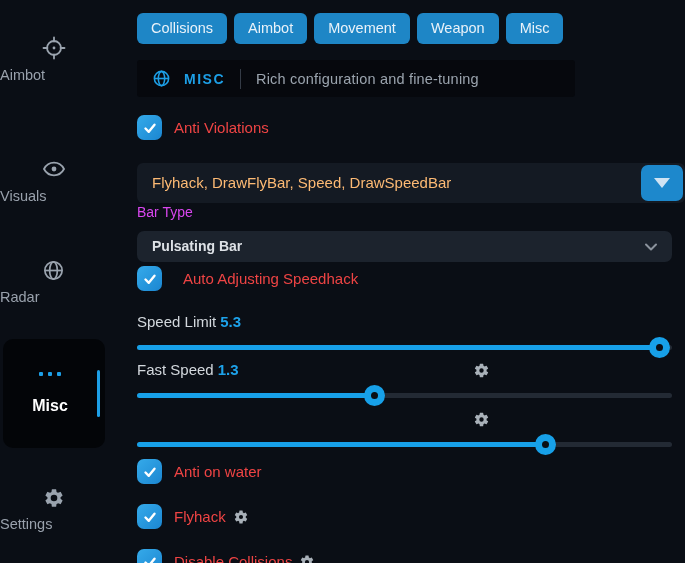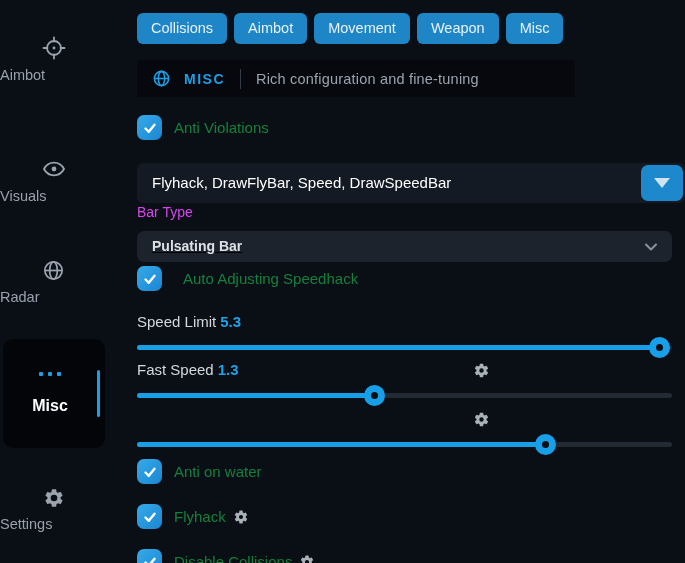--- a/index.html
+++ b/index.html
@@ -42,38 +42,38 @@
   .header-title { color:#1d9fe6; font-weight:bold; font-size:14px; letter-spacing:1.5px; margin-left:13px; }
   .header-div { width:1px; height:20px; background:#343b46; margin:0 15px; }
   .header-sub { color:#9ba4ae; font-size:14.5px; letter-spacing:0.2px;text-align:right; }
 
   .check-row { position:absolute; left:0; display:flex; align-items:center; gap:12px; }
   .checkbox {
     width:25px; height:25px; border-radius:7px; flex:0 0 25px;
     background:linear-gradient(135deg,#35aaea 0%, #1b86d1 100%);
     display:flex; align-items:center; justify-content:center; cursor:pointer;
   }
-  .check-label { color:#15803d; font-size:15px; display:flex; align-items:center; gap:7px; }
+  .check-label { color:#ef4444; font-size:15px; display:flex; align-items:center; gap:7px; }
 
   .multiselect {
     position:absolute; left:0; top:163px; width:548px; height:40px;
     background:#141a23; border-radius:6px; cursor:pointer;
   }
-  .multiselect .ms-text { line-height:40px; padding-left:15px; color:#ffffff; font-size:15px; }
+  .multiselect .ms-text { line-height:40px; padding-left:15px; color:#fdba74; font-size:15px; }
   .ms-btn {
     position:absolute; right:2px; top:2px; width:42px; height:36px;
     background:#1d88cc; border-radius:7px; display:flex; align-items:center; justify-content:center; cursor:pointer;
   }
   .ms-tri { width:0; height:0; border-left:8px solid transparent; border-right:8px solid transparent; border-top:10px solid #cfe3f3; }
 
   .field-label { position:absolute; left:0; font-size:14px; color:#d946ef; }
 
   .select {
     position:absolute; left:0; top:231px; width:535px; height:31px;
-    background:#1c232d; border-radius:7px; cursor:pointer;text-decoration:underline;
+    background:#1c232d; border-radius:7px; cursor:pointer;
   }
   .select .sel-text { line-height:31px; padding-left:15px; color:#dde1e6; font-size:14px; font-weight:bold; }
   .select .chev { position:absolute; right:13px; top:8px; }
 
   .slider-label { position:absolute; left:0; font-size:15px; color:#d3d8dd; }
   .slider-label .val { color:#1da2ea; font-weight:bold; margin-left:4px; }
 
   .slider { position:absolute; left:0; width:535px; height:22px; cursor:pointer; }
   .slider .track { position:absolute; left:0; right:0; top:8px; height:5px; background:#232a34; border-radius:3px; }
   .slider .fill { position:absolute; left:0; top:8px; width:var(--p,50%); height:5px; background:#17a0e8; border-radius:3px; }

